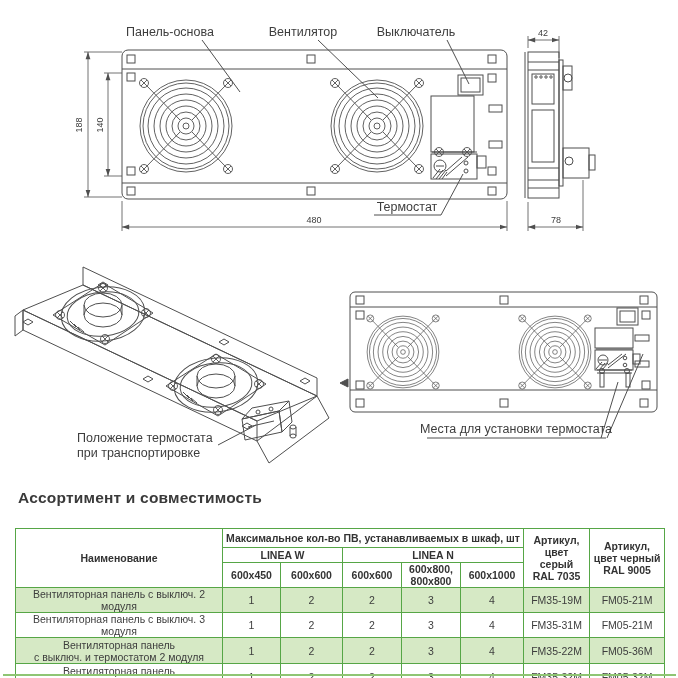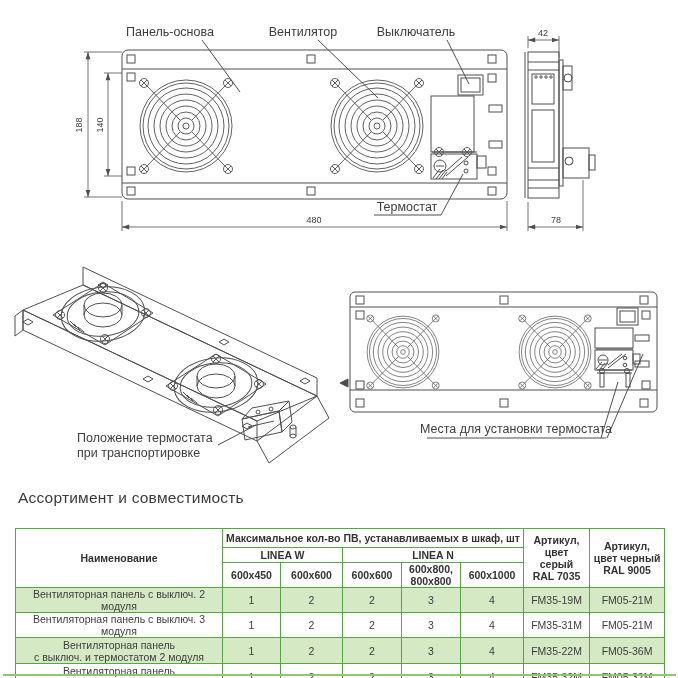--- a/index.html
+++ b/index.html
@@ -5,21 +5,21 @@
   html,body{margin:0;padding:0;background:#ffffff;}
   body{width:678px;height:678px;position:relative;overflow:hidden;
        font-family:"Liberation Sans",sans-serif;color:#3d3d3d;}
   .abs{position:absolute;}
   svg{display:block;}
   svg text{font-family:"Liberation Sans",sans-serif;fill:#3d3d3d;stroke:none;}
   .lbl{font-size:12.5px;}
   .dim{font-size:9px;}
   .cap{font-size:12.5px;}
 
-  #section-title{left:18px;top:489px;font-size:15.5px;color:#3a3a3a;letter-spacing:.2px;}
+  #section-title{left:18px;top:489px;font-size:15.5px;color:#3a3a3a;letter-spacing:.2px;font-weight:bold;}
 
   table.spec{border-collapse:collapse;table-layout:fixed;width:649px;
              position:absolute;left:15px;top:528px;}
   table.spec th,table.spec td{border:1px solid #56a646;padding:0 3px;
              font-size:10.5px;color:#3d3d3d;text-align:center;vertical-align:middle;
              line-height:1.15;overflow:hidden;}
   table.spec th{font-weight:bold;color:#333;}
   tr.h1{height:19px;} tr.h2{height:15px;} tr.h3{height:25px;}
   tr.b1{height:17px;} tr.b2{height:26px;padding-left:28px;}
   td.name,th.name-h{text-align:left;padding-left:5px;white-space:pre-line;}

